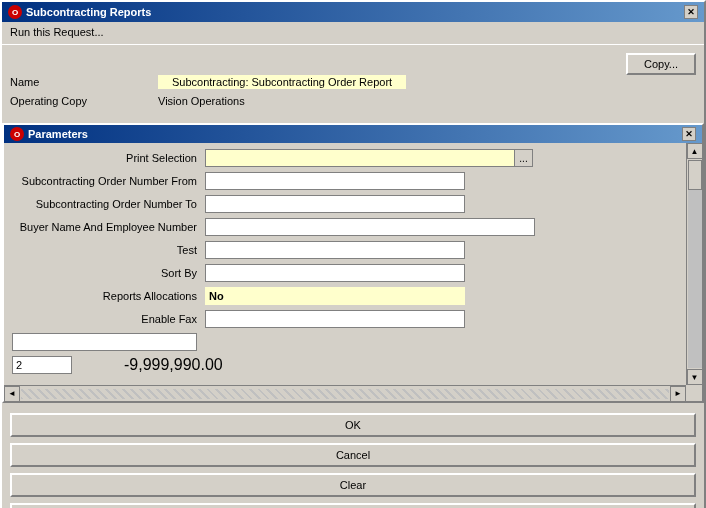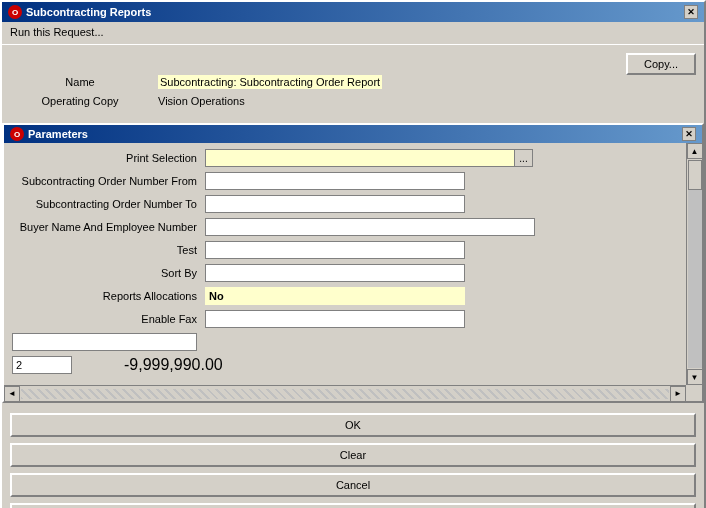--- a/index.html
+++ b/index.html
@@ -82,36 +82,36 @@
       padding: 6px 8px;
     }
 
     .field-row {
       display: flex;
       align-items: center;
       margin-bottom: 6px;
     }
 
     .field-label {
-      text-align: center;
+      text-align: left;
       width: 140px;
       margin-right: 8px;
       font-size: 11px;
       color: #000;
       white-space: nowrap;
     }
 
     .field-value {
       font-size: 11px;
       color: #000;
     }
 
     .field-value.highlight {
       background: #ffffcc;
-      padding: 1px 2px;
+      padding: 1px 14px;
     }
 
     
     .inner-window {
       border: 2px solid #808080;
       border-top: 2px solid #ffffff;
       border-left: 2px solid #ffffff;
       margin: 4px 0;
       background: #d4d0c8;
     }
@@ -459,18 +459,18 @@
     <div class="h-scrollbar">
       <div class="h-scroll-btn">◄</div>
       <div class="h-scroll-track"></div>
       <div class="h-scroll-btn">►</div>
     </div>
 
   </div>
 
   <div class="bottom-buttons">
     <button class="dialog-btn">OK</button>
+    <button class="dialog-btn">Cancel</button>
     <button class="dialog-btn">Clear</button>
-    <button class="dialog-btn">Cancel</button>
     <button class="dialog-btn">Help</button>
   </div>
 
 </div>
 
 </body></html>

